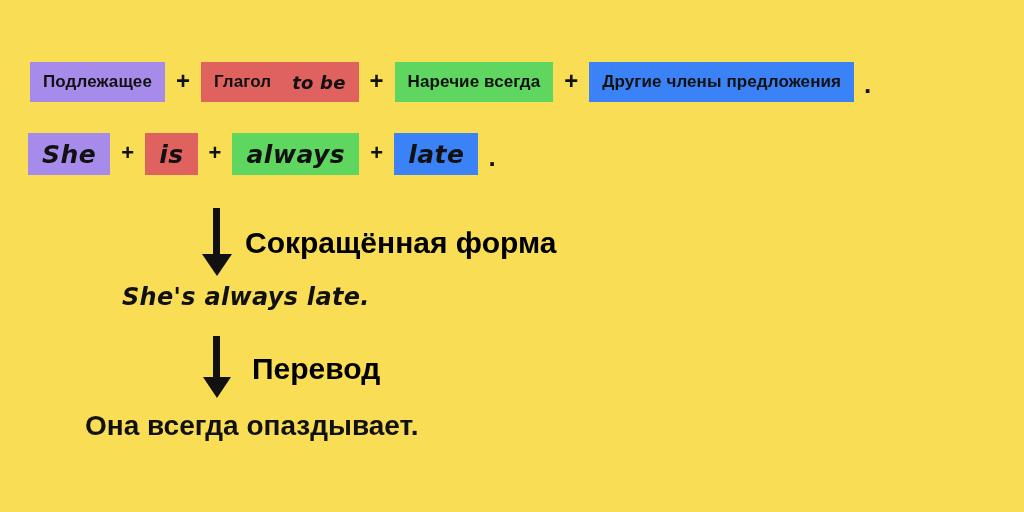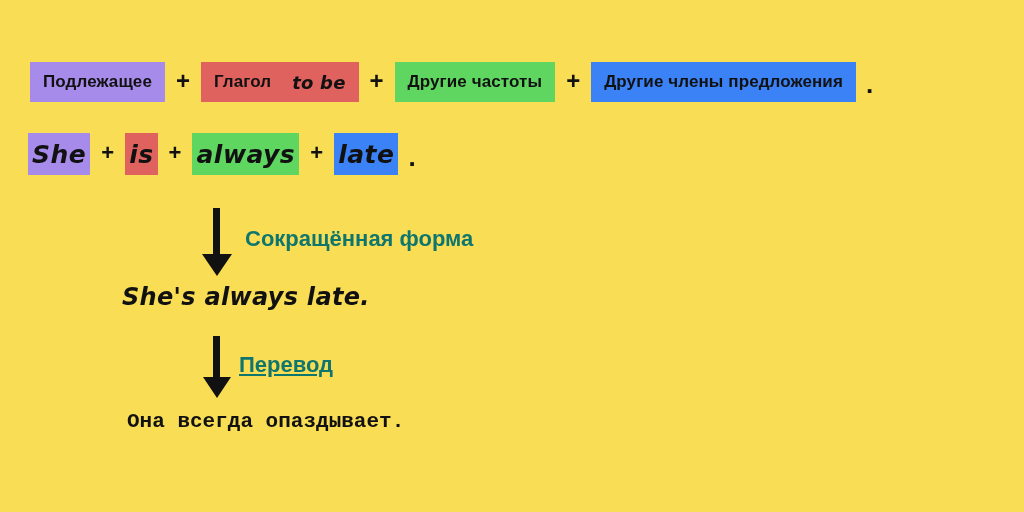--- a/index.html
+++ b/index.html
@@ -49,21 +49,21 @@
   #row-formula .chip {
     height: 40px;
     padding: 0 13px;
     font-size: 17px;
     font-weight: bold;
     font-family: "Liberation Sans", sans-serif;
   }
   
   #row-example .chip {
     height: 42px;
-    padding: 0 4px;
+    padding: 0 14px;
     font-size: 25px;
     font-weight: bold;
     font-family: "DejaVu Sans", sans-serif;
     font-style: italic;
     letter-spacing: 0.5px;
   }
 
   .plus {
     display: inline-block;
     color: #111111;
@@ -113,52 +113,51 @@
     position: absolute;
     width: 34px;
   }
   #arrow-contracted { left: 200px; top: 208px; height: 68px; }
   #arrow-translation { left: 200px; top: 336px; height: 62px; }
   .arrow svg { display: block; width: 100%; height: 100%; }
 
   
   .step-label {
     position: absolute;
-    color: #0f766e;
-    font-family: "Liberation Sans", sans-serif;
-    font-weight: bold;
-    font-size: 22px;
+    color: #000000;
+    font-family: "Liberation Sans", sans-serif;
+    font-weight: bold;
+    font-size: 30px;
     white-space: nowrap;
   }
   #label-contracted { left: 245px; top: 226px; }
-  #label-translation { left: 239px; top: 352px; text-decoration: underline; }
+  #label-translation { left: 252px; top: 352px; }
 
   
   #sentence-contracted {
     position: absolute;
     left: 122px;
     top: 283px;
     color: #111111;
     font-family: "DejaVu Sans", sans-serif;
     font-style: italic;
     font-weight: bold;
     font-size: 24px;
     letter-spacing: 0.3px;
     white-space: nowrap;
   }
   #sentence-translation {
     position: absolute;
     left: 85px;
     top: 410px;
     color: #111111;
-    font-family: Liberation Mono, monospace;
-    font-weight: bold;
-    font-size: 21px;
-    white-space: nowrap;
-    margin-left: 42px;
+    font-family: Liberation Sans, sans-serif;
+    font-weight: bold;
+    font-size: 28px;
+    white-space: nowrap;
   }
 </style>
 </head>
 <body>
 
 <div id="canvas">
 
   <div class="formula-row" id="row-formula">
 
     <span class="chip purple">
@@ -168,21 +167,21 @@
     <span class="plus">+</span>
 
     <span class="chip red">
       <span>Глагол</span>
         <span class="rounded-inline">to be</span>
     </span>
 
     <span class="plus">+</span>
 
     <span class="chip green">
-      <span>Другие частоты</span>
+      <span>Наречие всегда</span>
     </span>
 
     <span class="plus">+</span>
 
     <span class="chip blue">
       <span>Другие члены предложения</span>
     </span>
 
     <span class="period">.</span>
   </div>

